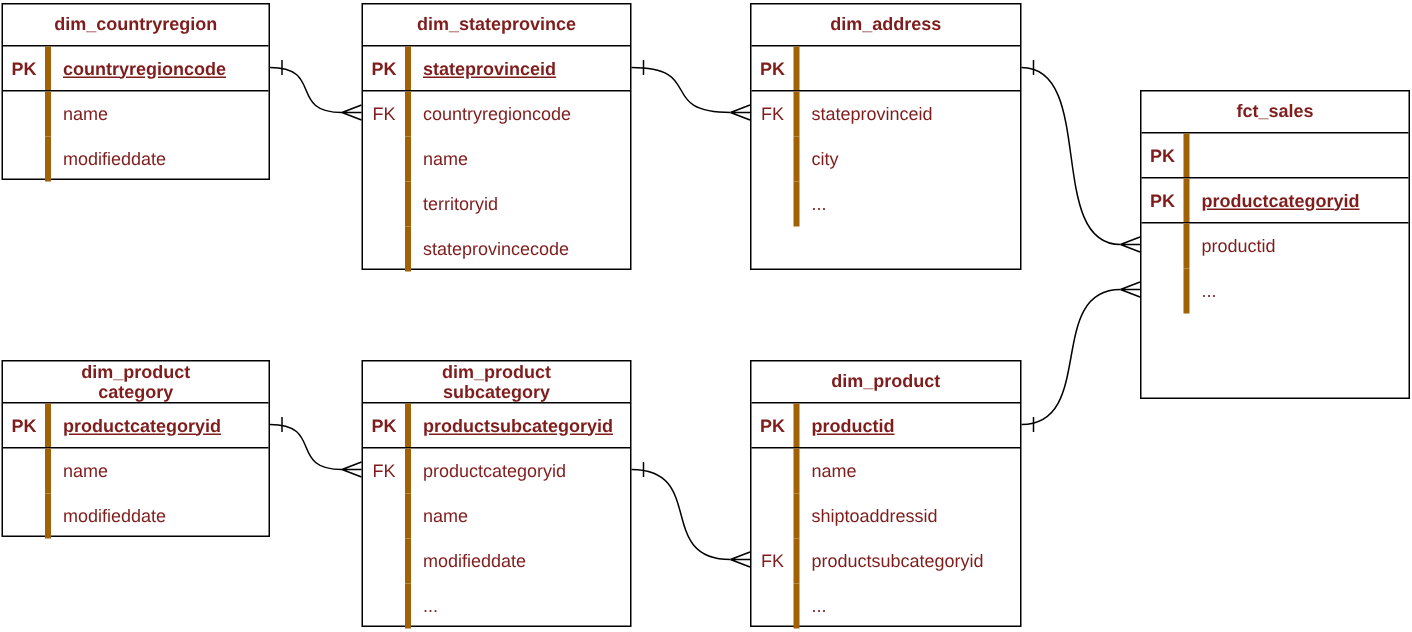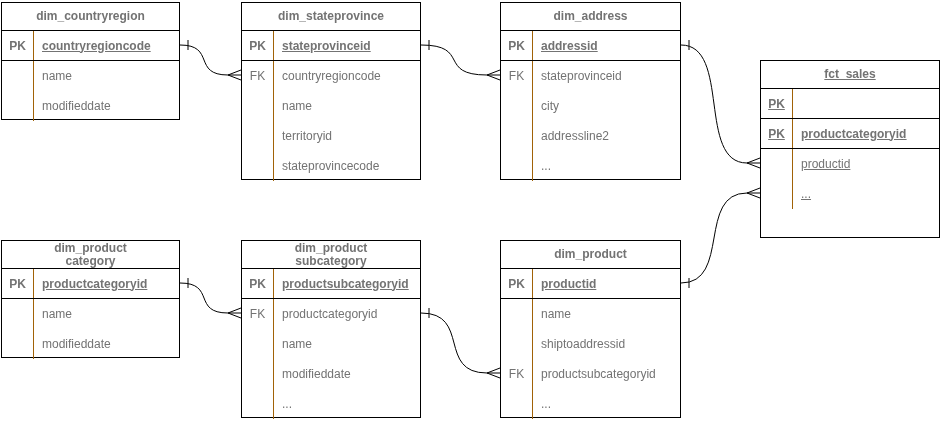--- a/index.html
+++ b/index.html
@@ -7,21 +7,21 @@
     padding: 0;
     background: #ffffff;
   }
   #stage {
     position: relative;
     width: 941px;
     height: 421px;
     background: #ffffff;
     font-family: "Liberation Sans", sans-serif;
     font-size: 12px;
-    color: #737373;
+    color: #7f1d1d;
     overflow: hidden;
   }
   .er-table {
     position: absolute;
     background: #ffffff;
     border: 1px solid #000000;
     box-sizing: border-box;
   }
   .er-title {
     height: 27px;
@@ -38,21 +38,21 @@
     display: flex;
     height: 30px;
     box-sizing: border-box;
   }
   .er-row.pk {
     border-bottom: 1px solid #000000;
   }
   .er-key {
     width: 32px;
     flex: 0 0 32px;
-    border-right: 1px solid #a16207;
+    border-right: 4px solid #a16207;
     box-sizing: border-box;
     display: flex;
     align-items: center;
     justify-content: center;
   }
   .er-key.bold { font-weight: bold; }
   .er-field {
     flex: 1;
     display: flex;
     align-items: center;
@@ -109,40 +109,35 @@
         </div>
         <div class="er-row">
           <div class="er-key"></div>
           <div class="er-field">stateprovincecode</div>
         </div>
       </div>
       <div class="er-table" style="left: 500px; top: 2px; width: 181px; height: 178px;">
         <div class="er-title">dim_address</div>
         <div class="er-row pk">
           <div class="er-key bold">PK</div>
-          <div class="er-field">addressid</div>
         </div>
         <div class="er-row">
           <div class="er-key">FK</div>
           <div class="er-field">stateprovinceid</div>
         </div>
         <div class="er-row">
           <div class="er-key"></div>
           <div class="er-field">city</div>
         </div>
         <div class="er-row">
           <div class="er-key"></div>
-          <div class="er-field">addressline2</div>
-        </div>
-        <div class="er-row">
-          <div class="er-key"></div>
-          <div class="er-field">...</div>
-        </div>
-      </div>
-      <div class="er-table" style="left: 760px; top: 60px; width: 180px; height: 178px; text-decoration: underline;">
+          <div class="er-field">...</div>
+        </div>
+      </div>
+      <div class="er-table" style="left: 760px; top: 60px; width: 180px; height: 206px;">
         <div class="er-title">fct_sales</div>
         <div class="er-row pk">
           <div class="er-key bold">PK</div>
         </div>
         <div class="er-row pk">
           <div class="er-key bold">PK</div>
           <div class="er-field">productcategoryid</div>
         </div>
         <div class="er-row">
           <div class="er-key"></div>

